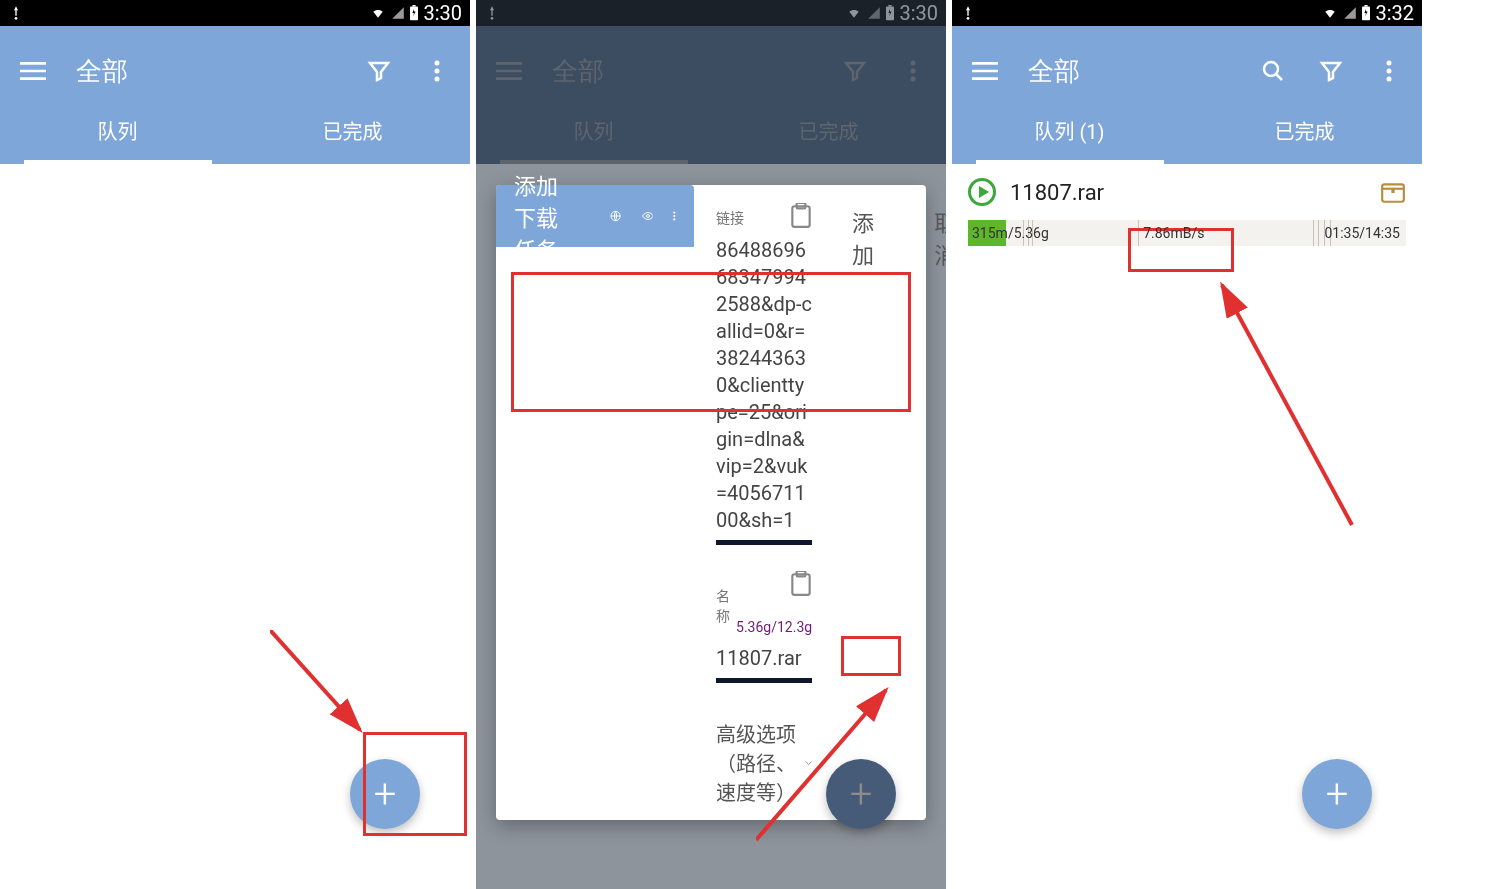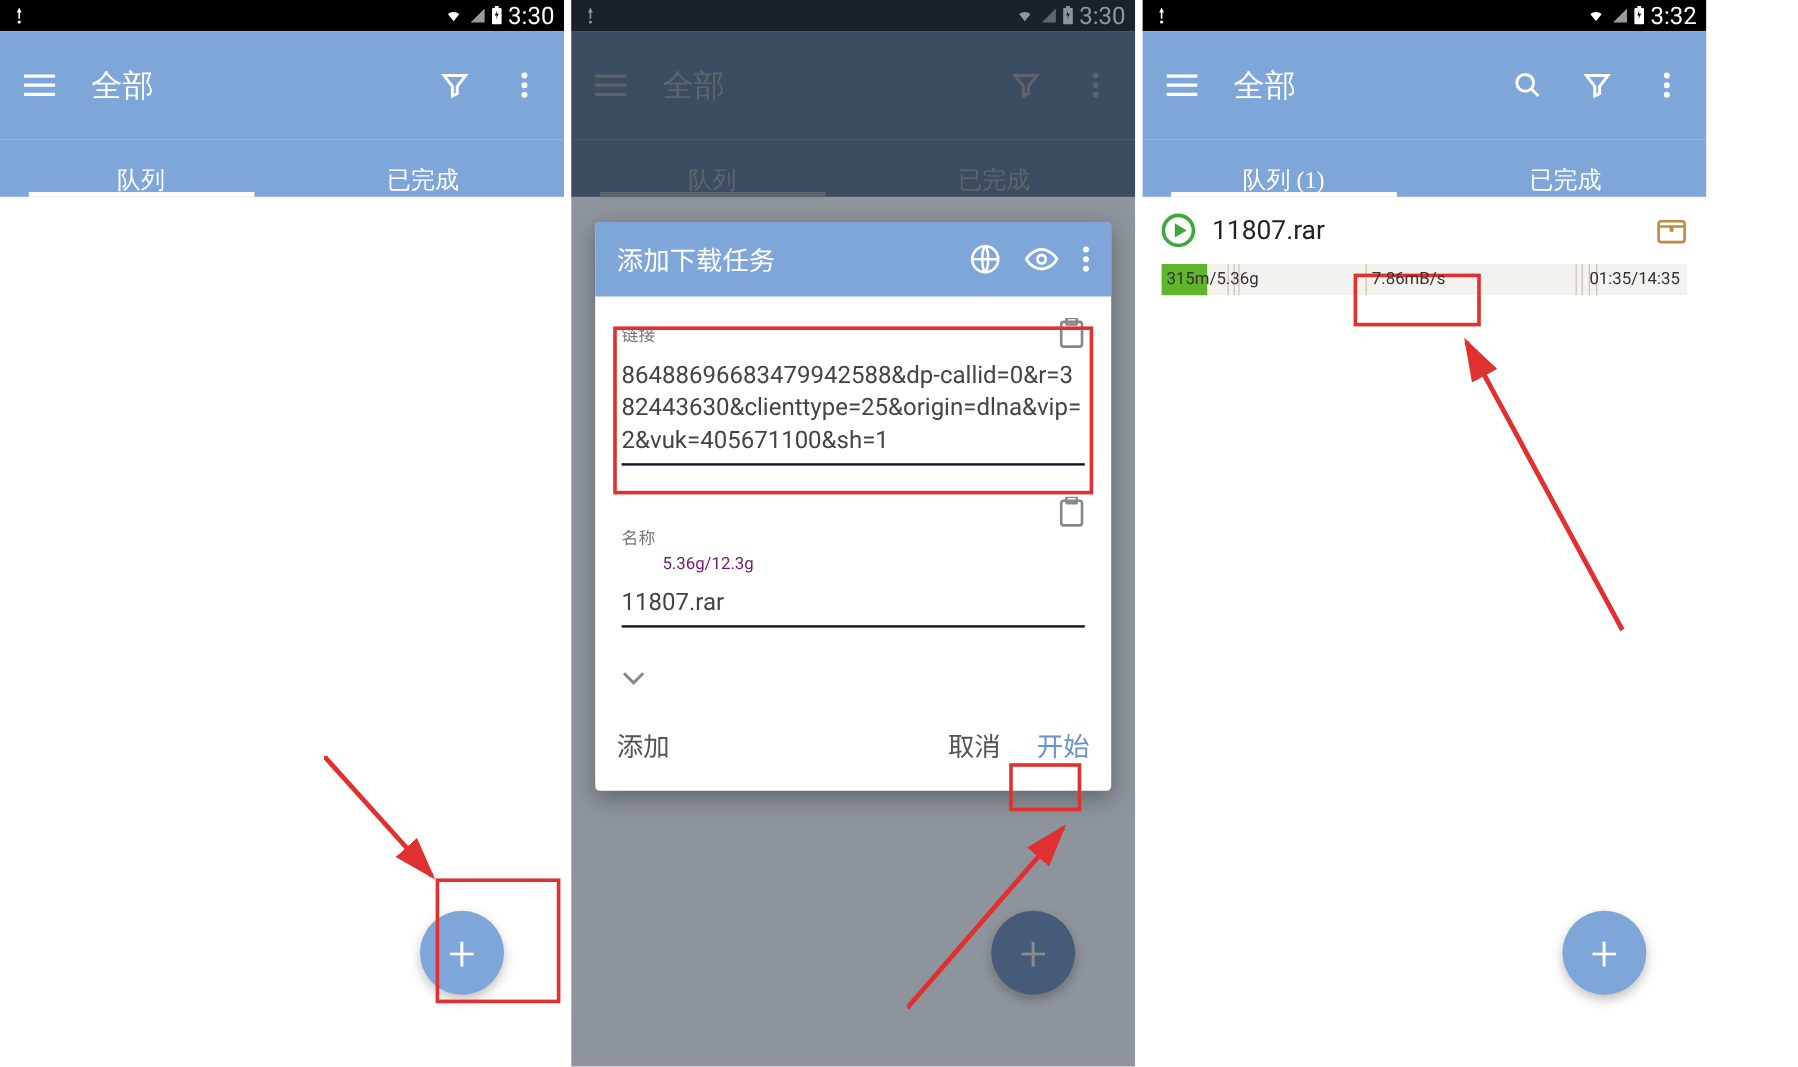--- a/index.html
+++ b/index.html
@@ -52,25 +52,24 @@
   .appbar .icon-btn { width:30px; height:30px; display:flex; align-items:center; justify-content:center; }
   .tabs {
     background:#7ea6d8;
     color:#fff;
     display:flex;
     height:48px;
   }
   .tab {
     flex:1;
     display:flex;
-    align-items:flex-end;
+    align-items:flex-start;
     justify-content:center;
     font-size:20px;
     position:relative;
-    font-family:Liberation Serif, serif;
   }
   .tab.active::after {
     content:"";
     position:absolute;
     bottom:0;
     left:10%;
     width:80%;
     height:4px;
     background:#fff;
   }
@@ -110,41 +109,40 @@
     background:rgba(50,60,75,.55);
   }
   .dialog {
     position:absolute;
     left:20px; right:20px;
     top:185px;
     background:#fff;
     border-radius:4px;
     box-shadow:0 6px 20px rgba(0,0,0,.3);
     display:flex;
-    flex-direction:column;
   }
   .dlg-hdr {
     background:#7ea6d8;
     color:#fff;
     height:62px;
     display:flex;
     align-items:center;
     padding:0 18px;
     gap:20px;
     font-size:22px;
     border-radius:4px 4px 0 0;
   }
   .dlg-hdr .spacer { flex:1; }
   .dlg-body { padding: 22px 22px 10px; }
   .field { margin-bottom: 30px; position:relative; }
   .field .lbl { color:#777; font-size:14px; display:flex; align-items:center; gap:6px;}
   .field .lbl .sz { color:#701a75;margin-top:44px; }
   .field .val {
     color:#444; font-size:20px; padding:10px 0 6px;
-    border-bottom:2px solid #0f172a;
+    border-bottom:5px solid #0f172a;
     word-break:break-all;
     line-height:1.35;
   }
   .clip-icon { position:absolute; right:0; top:-4px; color:#888; }
   .adv { display:flex; justify-content:space-between; align-items:center; color:#555; font-size:20px; padding:6px 0 4px;}
   .dlg-actions {
     display:flex; padding:20px 18px 22px; gap:30px; font-size:22px;
   }
   .dlg-actions .sp { flex:1; }
   .dlg-actions .act { color:#555; }
@@ -334,20 +332,21 @@
           <span>名称</span>
           <span class="sz">5.36g/12.3g</span>
         </div>
         <svg class="clip-icon" width="22" height="26" viewBox="0 0 20 24" fill="none" stroke="#888" stroke-width="2">
             <rect x="2" y="3" width="16" height="19" rx="2"></rect>
             <rect x="6" y="0" width="8" height="5" rx="1"></rect>
           </svg>
         <div class="val">11807.rar</div>
       </div>
       <div class="adv">
+        <span>高级选项（路径、速度等）</span>
         <svg width="20" height="12" viewBox="0 0 20 12" fill="none" stroke="#888" stroke-width="2.5">
             <path d="M2 2l8 8 8-8"></path>
           </svg>
       </div>
     </div>
     <div class="dlg-actions">
       <span class="act">添加</span>
       <span class="sp"></span>
       <span class="act">取消</span>
       <span class="act primary">开始</span>

